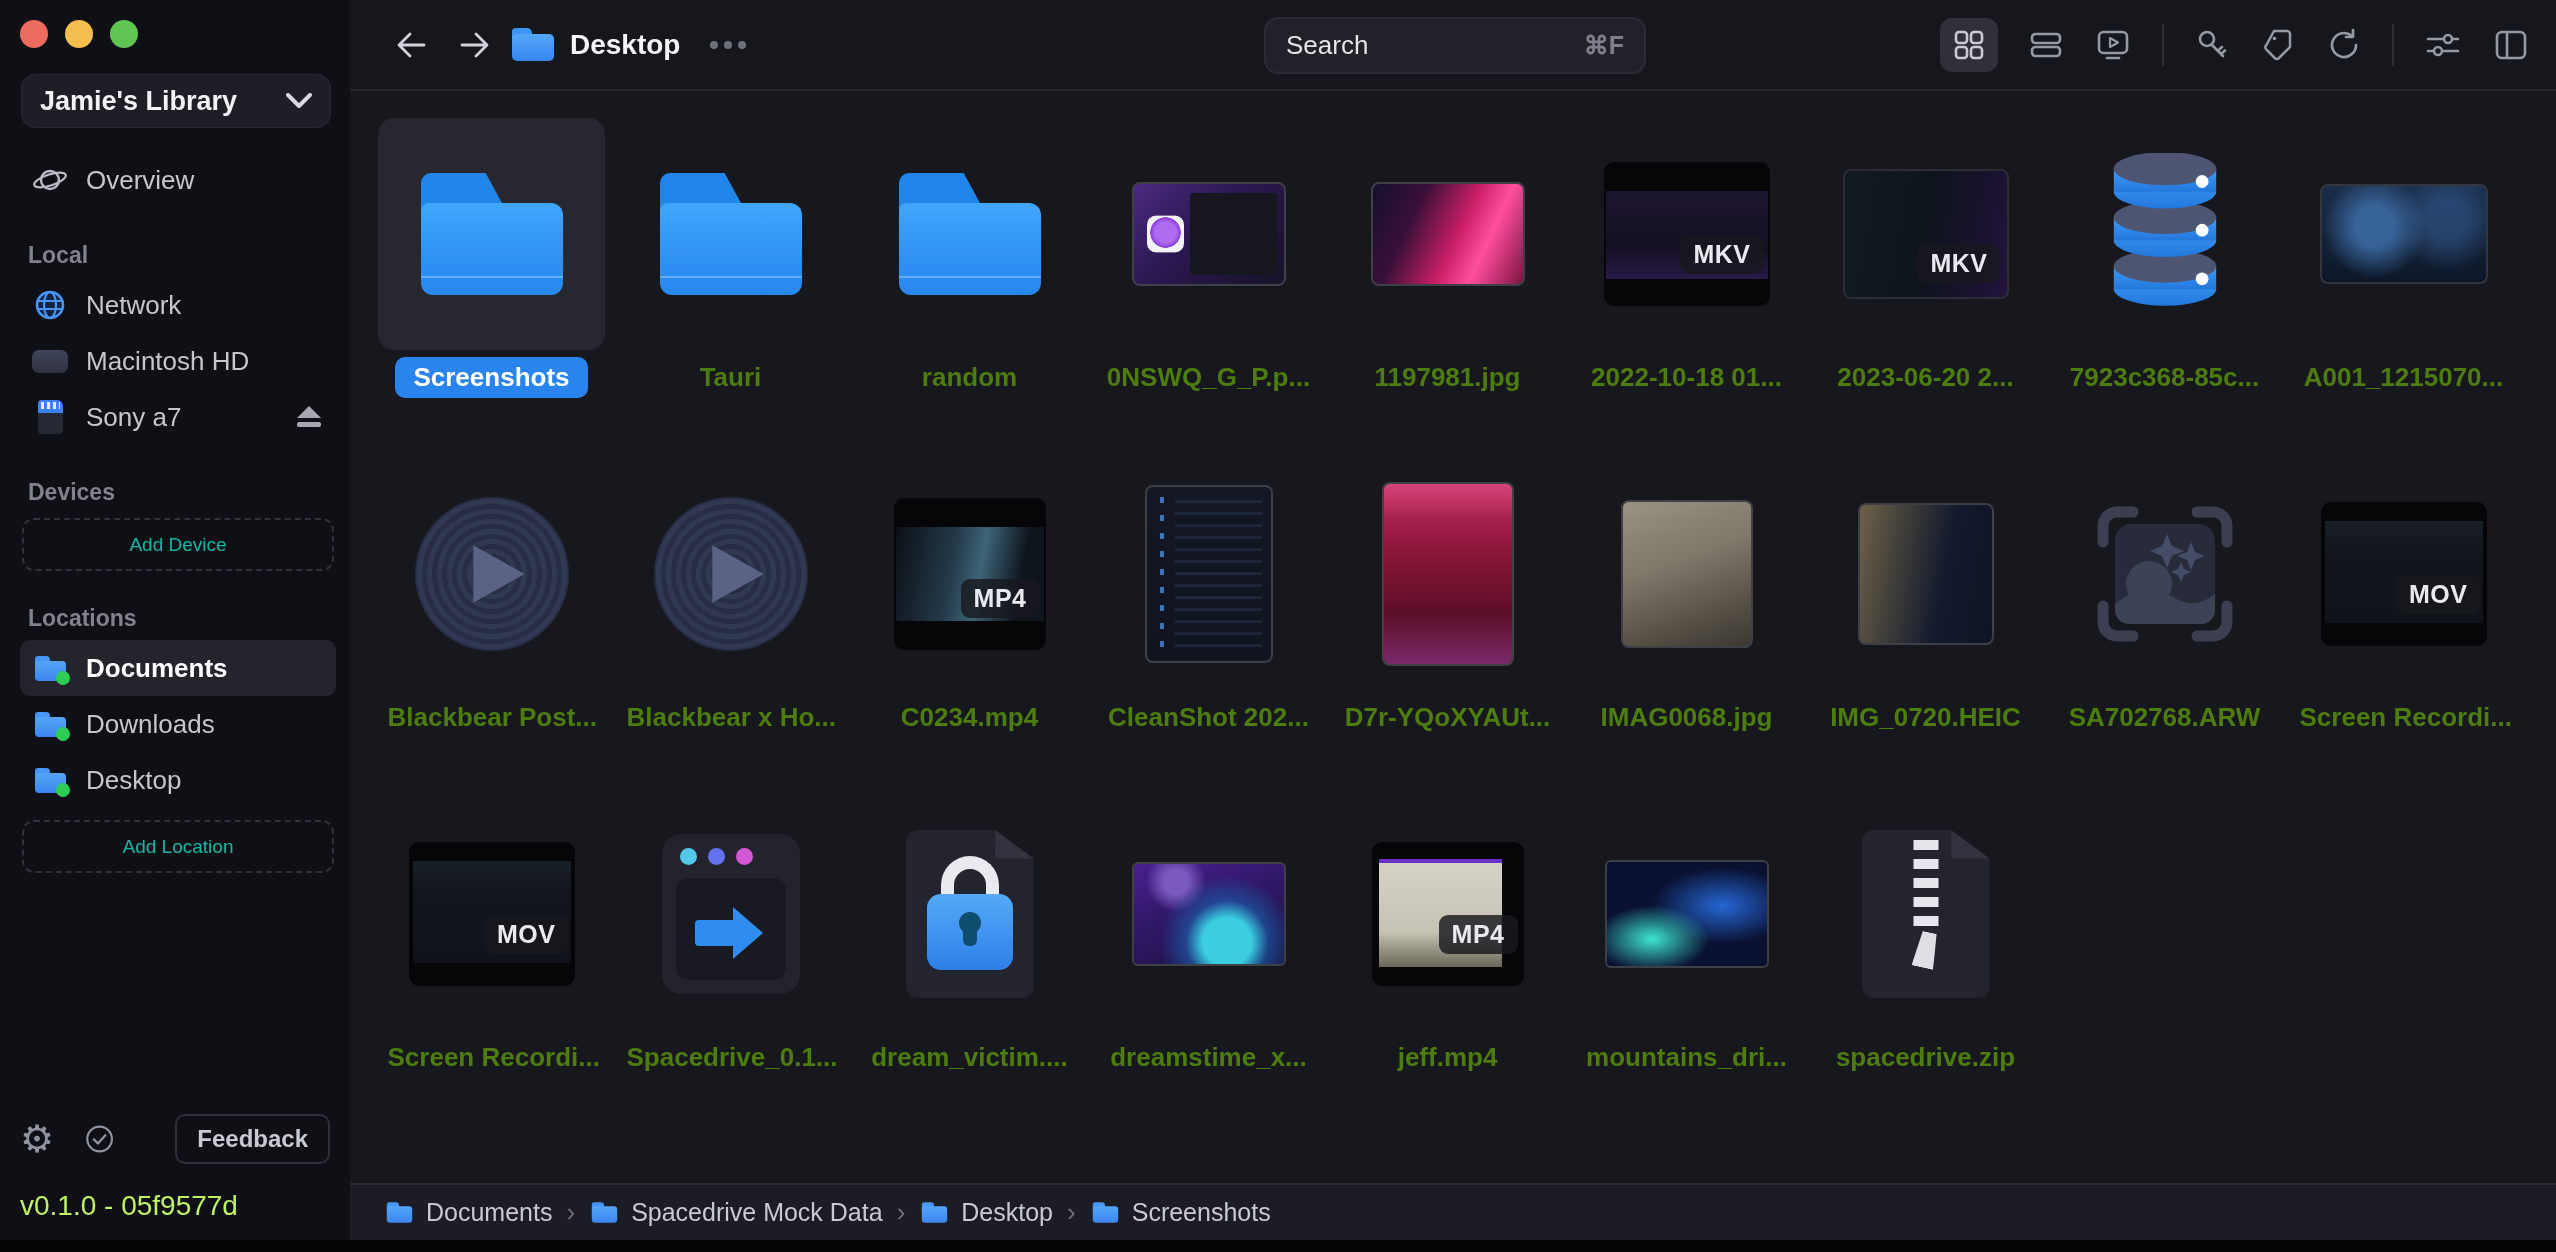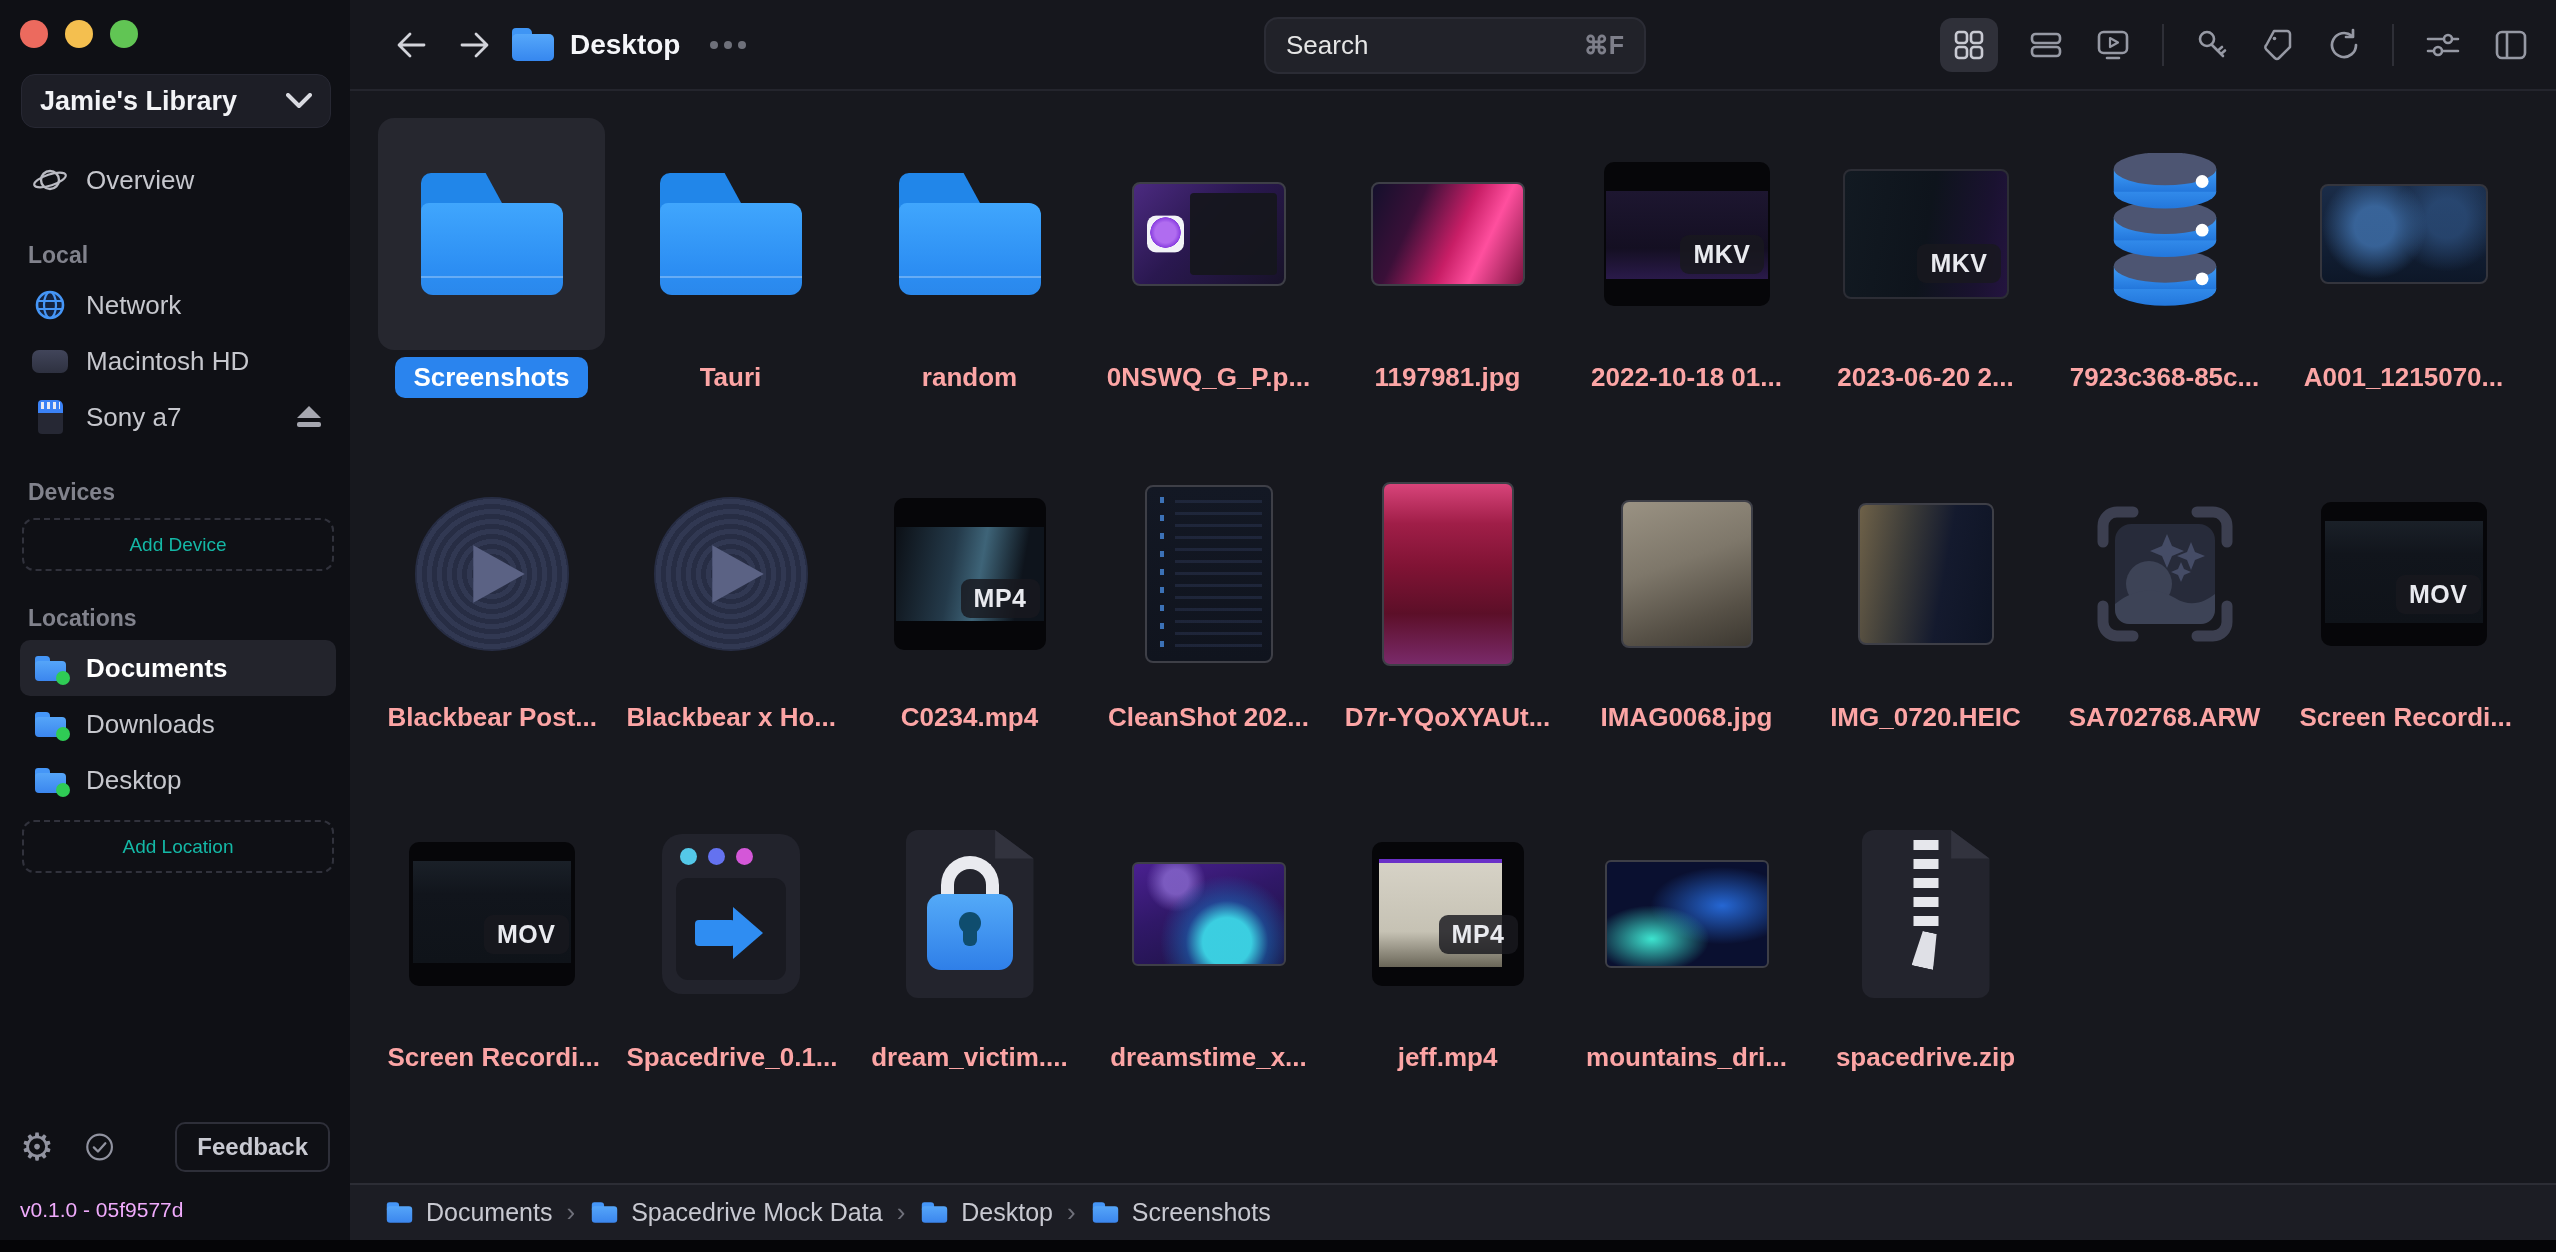--- a/index.html
+++ b/index.html
@@ -27,21 +27,21 @@
   .srow .grow{flex:1}
   .sect { margin:34px 0 8px 8px; color:#81828c; font-size:23px; font-weight:700; }
   .dashbtn { margin:12px 2px 0 2px; height:53px; border:2px dashed #31323c; border-radius:12px;
     display:flex; align-items:center; justify-content:center; color:#14b8a6; font-size:19px; font-weight:400; }
 
   .sfoot { position:absolute; left:20px; right:20px; bottom:18px; }
   .sfoot .icons { display:flex; align-items:center; gap:30px; }
   .sfoot .grow{flex:1}
   .feedback { border:2px solid #2e2f39; border-radius:10px; padding:9px 20px; color:#c9cad2;
     font-size:24px; font-weight:600; }
-  .ver { margin-top:26px; color:#f0abfc; font-size:21px; }
+  .ver { margin-top:26px; color:#bef264; font-size:28px; }
   .gear-glyph { font-size:38px; color:#9193a0; line-height:1; }
 
   
   .sf { width:31px; height:25px; position:relative; }
   .sf i.t { position:absolute; top:0; left:0; width:15px; height:9px; background:#4596f7; border-radius:3px 4px 0 0; }
   .sf i.b { position:absolute; top:5px; left:0; right:0; bottom:0;
     background:linear-gradient(#55a5f8,#3b86ee); border-radius:4px; }
   .sf s.dot { position:absolute; right:-4px; bottom:-4px; width:14px; height:14px; border-radius:50%; background:#2fcc55; }
   .hdd { width:36px; height:23px; background:linear-gradient(#41455a,#2e3140); border-radius:7px; }
   .sd { width:25px; height:34px; background:#262834; border-radius:4px 6px 4px 4px; position:relative; overflow:hidden; }
@@ -75,21 +75,21 @@
   .pill { background:#2f3039; border-radius:12px; padding:9px 11px; display:flex; }
   .vsep { width:2px; height:42px; background:#2e2f37; }
 
   
   .content { position:absolute; top:93px; left:0; right:0; bottom:57px; overflow:hidden; }
   .grid { display:grid; grid-template-columns:repeat(9,239px); padding:25px 0 0 22px; }
   .cell { height:340px; }
   .tile { height:232px; margin:0 6px; border-radius:16px; display:flex; align-items:center; justify-content:center; position:relative; }
   .cell.sel .tile { background:#26272f; }
   .name { margin-top:7px; display:flex; justify-content:center; }
-  .name span { color:#fca5a5; font-size:26px; font-weight:700; white-space:nowrap; max-width:228px;
+  .name span { color:#4d7c0f; font-size:26px; font-weight:700; white-space:nowrap; max-width:228px;
     overflow:hidden; padding:5px 10px; }
   .cell.sel .name span { background:#2a84ee; border-radius:10px; padding:5px 18px; color:#fff; }
 
   .badge { position:absolute; right:6px; bottom:32px; background:rgba(24,25,31,.82); border-radius:9px;
     padding:5px 13px; color:#e9eaef; font-size:25px; font-weight:700; letter-spacing:.5px; }
 
   
   .folder { width:152px; height:122px; position:relative; }
   .folder i.tab { position:absolute; top:0; left:5px; width:88px; height:42px; background:#2186e9;
     border-radius:10px 16px 0 0; clip-path:polygon(0 0,74% 0,100% 100%,0 100%); }

